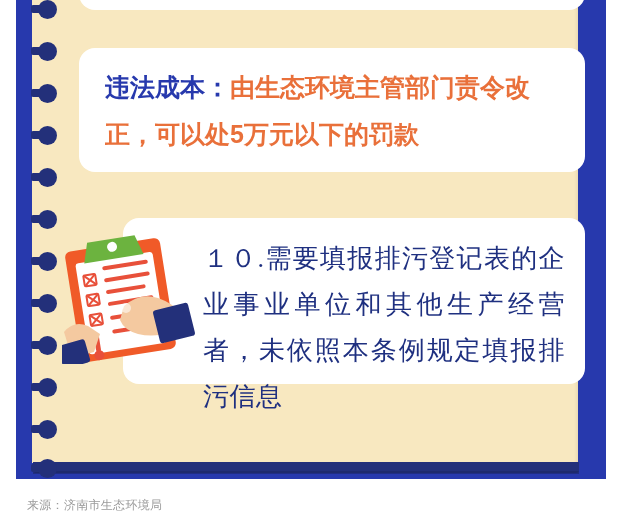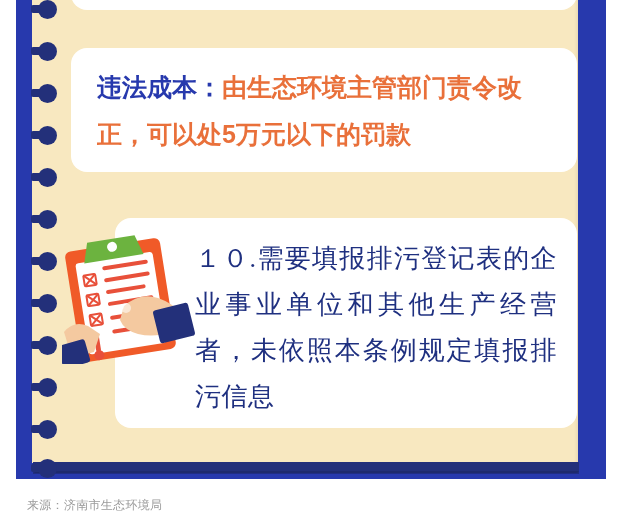--- a/index.html
+++ b/index.html
@@ -96,39 +96,40 @@
     height: 8px;
     background: #23307a;
     border-radius: 2px 0 0 2px;
   }
 
   
   .card {
     position: absolute;
     background: #ffffff;
     border-radius: 16px;
+    margin-left: 8px;
   }
   #card-top {
     left: 71px;
     top: -46px;
     width: 506px;
     height: 56px;
     border-radius: 16px;
   }
   #card-fine {
     left: 71px;
     top: 48px;
     width: 506px;
     height: 124px;
   }
   #card-item {
     left: 115px;
     top: 218px;
     width: 462px;
-    height: 210px;
+    height: 166px;
   }
 
   
   .fine-text {
     position: absolute;
     left: 26px;
     top: 16px;
     width: 460px;
     font-family: "Liberation Sans", sans-serif;
     font-size: 25px;

